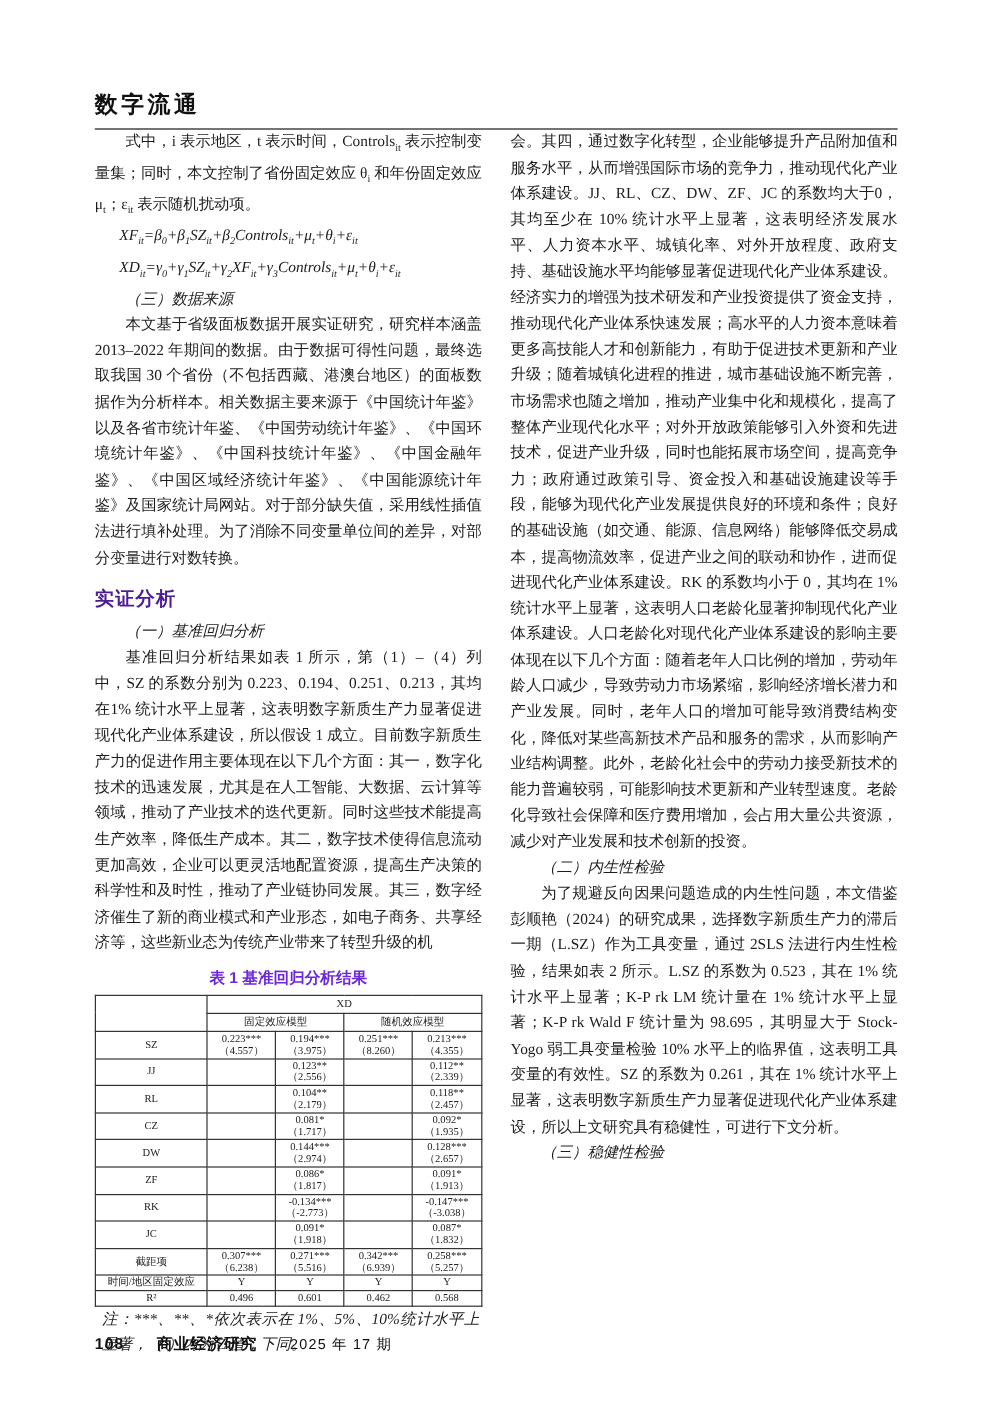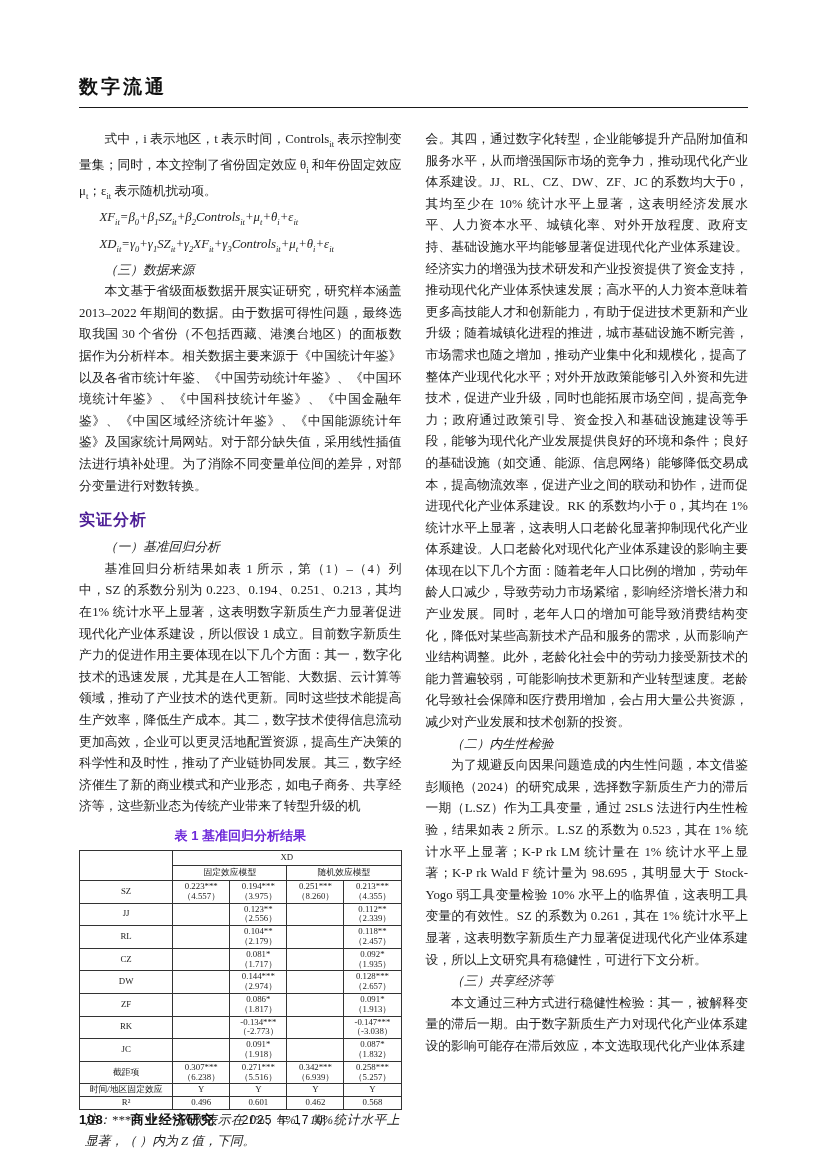--- a/index.html
+++ b/index.html
@@ -16,21 +16,21 @@
   .page-header { padding:49px 79px 0 79px;margin-top:25px; }
   .journal-section-title {
     font-family:"Liberation Sans", sans-serif;
     font-weight:bold; font-size:19px; letter-spacing:3px; color:#111;
   }
   .header-rule {
     margin-top:7px; height:0;
     border-bottom:1.6px solid #1a1a1a;
   }
   
-  .columns { display:flex; gap:24px; padding:0 79px; margin-top:21px; }
+  .columns { display:flex; gap:24px; padding:0 79px; }
   .col { flex:1 1 0; min-width:0; }
   .col p { margin:0; font-size:12.8px; line-height:21.6px; text-align:justify; color:#1c1c1c; }
   .indent { text-indent:2em; }
   .formula { font-style:italic; padding-left:1.6em; font-size:12.4px; margin:0; }
   .formula sub, .col p sub { font-size:8.5px; }
   .subheading { font-style:italic; text-indent:2em; }
   .section-heading {
     font-family:"Liberation Sans", sans-serif;
     font-weight:bold; font-size:16px; letter-spacing:1px;
     margin:13px 0 6px 0; color:#4c1d95;
@@ -253,22 +253,21 @@
             </tbody>
         </table>
         <p class="table-note">注：***、**、*依次表示在 1%、5%、10%统计水平上显著，（ ）内为 Z 值，下同。</p>
       </div>
     </div>
 
     <div class="col">
       <p>会。其四，通过数字化转型，企业能够提升产品附加值和服务水平，从而增强国际市场的竞争力，推动现代化产业体系建设。JJ、RL、CZ、DW、ZF、JC 的系数均大于0，其均至少在 10% 统计水平上显著，这表明经济发展水平、人力资本水平、城镇化率、对外开放程度、政府支持、基础设施水平均能够显著促进现代化产业体系建设。经济实力的增强为技术研发和产业投资提供了资金支持，推动现代化产业体系快速发展；高水平的人力资本意味着更多高技能人才和创新能力，有助于促进技术更新和产业升级；随着城镇化进程的推进，城市基础设施不断完善，市场需求也随之增加，推动产业集中化和规模化，提高了整体产业现代化水平；对外开放政策能够引入外资和先进技术，促进产业升级，同时也能拓展市场空间，提高竞争力；政府通过政策引导、资金投入和基础设施建设等手段，能够为现代化产业发展提供良好的环境和条件；良好的基础设施（如交通、能源、信息网络）能够降低交易成本，提高物流效率，促进产业之间的联动和协作，进而促进现代化产业体系建设。RK 的系数均小于 0，其均在 1% 统计水平上显著，这表明人口老龄化显著抑制现代化产业体系建设。人口老龄化对现代化产业体系建设的影响主要体现在以下几个方面：随着老年人口比例的增加，劳动年龄人口减少，导致劳动力市场紧缩，影响经济增长潜力和产业发展。同时，老年人口的增加可能导致消费结构变化，降低对某些高新技术产品和服务的需求，从而影响产业结构调整。此外，老龄化社会中的劳动力接受新技术的能力普遍较弱，可能影响技术更新和产业转型速度。老龄化导致社会保障和医疗费用增加，会占用大量公共资源，减少对产业发展和技术创新的投资。</p>
       <p class="subheading">（二）内生性检验</p>
       <p class="indent">为了规避反向因果问题造成的内生性问题，本文借鉴彭顺艳（2024）的研究成果，选择数字新质生产力的滞后一期（L.SZ）作为工具变量，通过 2SLS 法进行内生性检验，结果如表 2 所示。L.SZ 的系数为 0.523，其在 1% 统计水平上显著；K-P rk LM 统计量在 1% 统计水平上显著；K-P rk Wald F 统计量为 98.695，其明显大于 Stock-Yogo 弱工具变量检验 10% 水平上的临界值，这表明工具变量的有效性。SZ 的系数为 0.261，其在 1% 统计水平上显著，这表明数字新质生产力显著促进现代化产业体系建设，所以上文研究具有稳健性，可进行下文分析。</p>
-      <p class="subheading">（三）共享经济等</p>
-      <p class="indent">本文通过三种方式进行稳健性检验：其一，被解释变量的滞后一期。由于数字新质生产力对现代化产业体系建设的影响可能存在滞后效应，本文选取现代化产业体系建</p>
+      <p class="subheading">（三）稳健性检验</p>
     </div>
 
   </div>
 
   <div class="page-footer">
     <span class="footer-page-number">108</span>
     <span class="footer-journal">商业经济研究</span>
     <span class="footer-issue">2025 年 17 期</span>
   </div>
 

